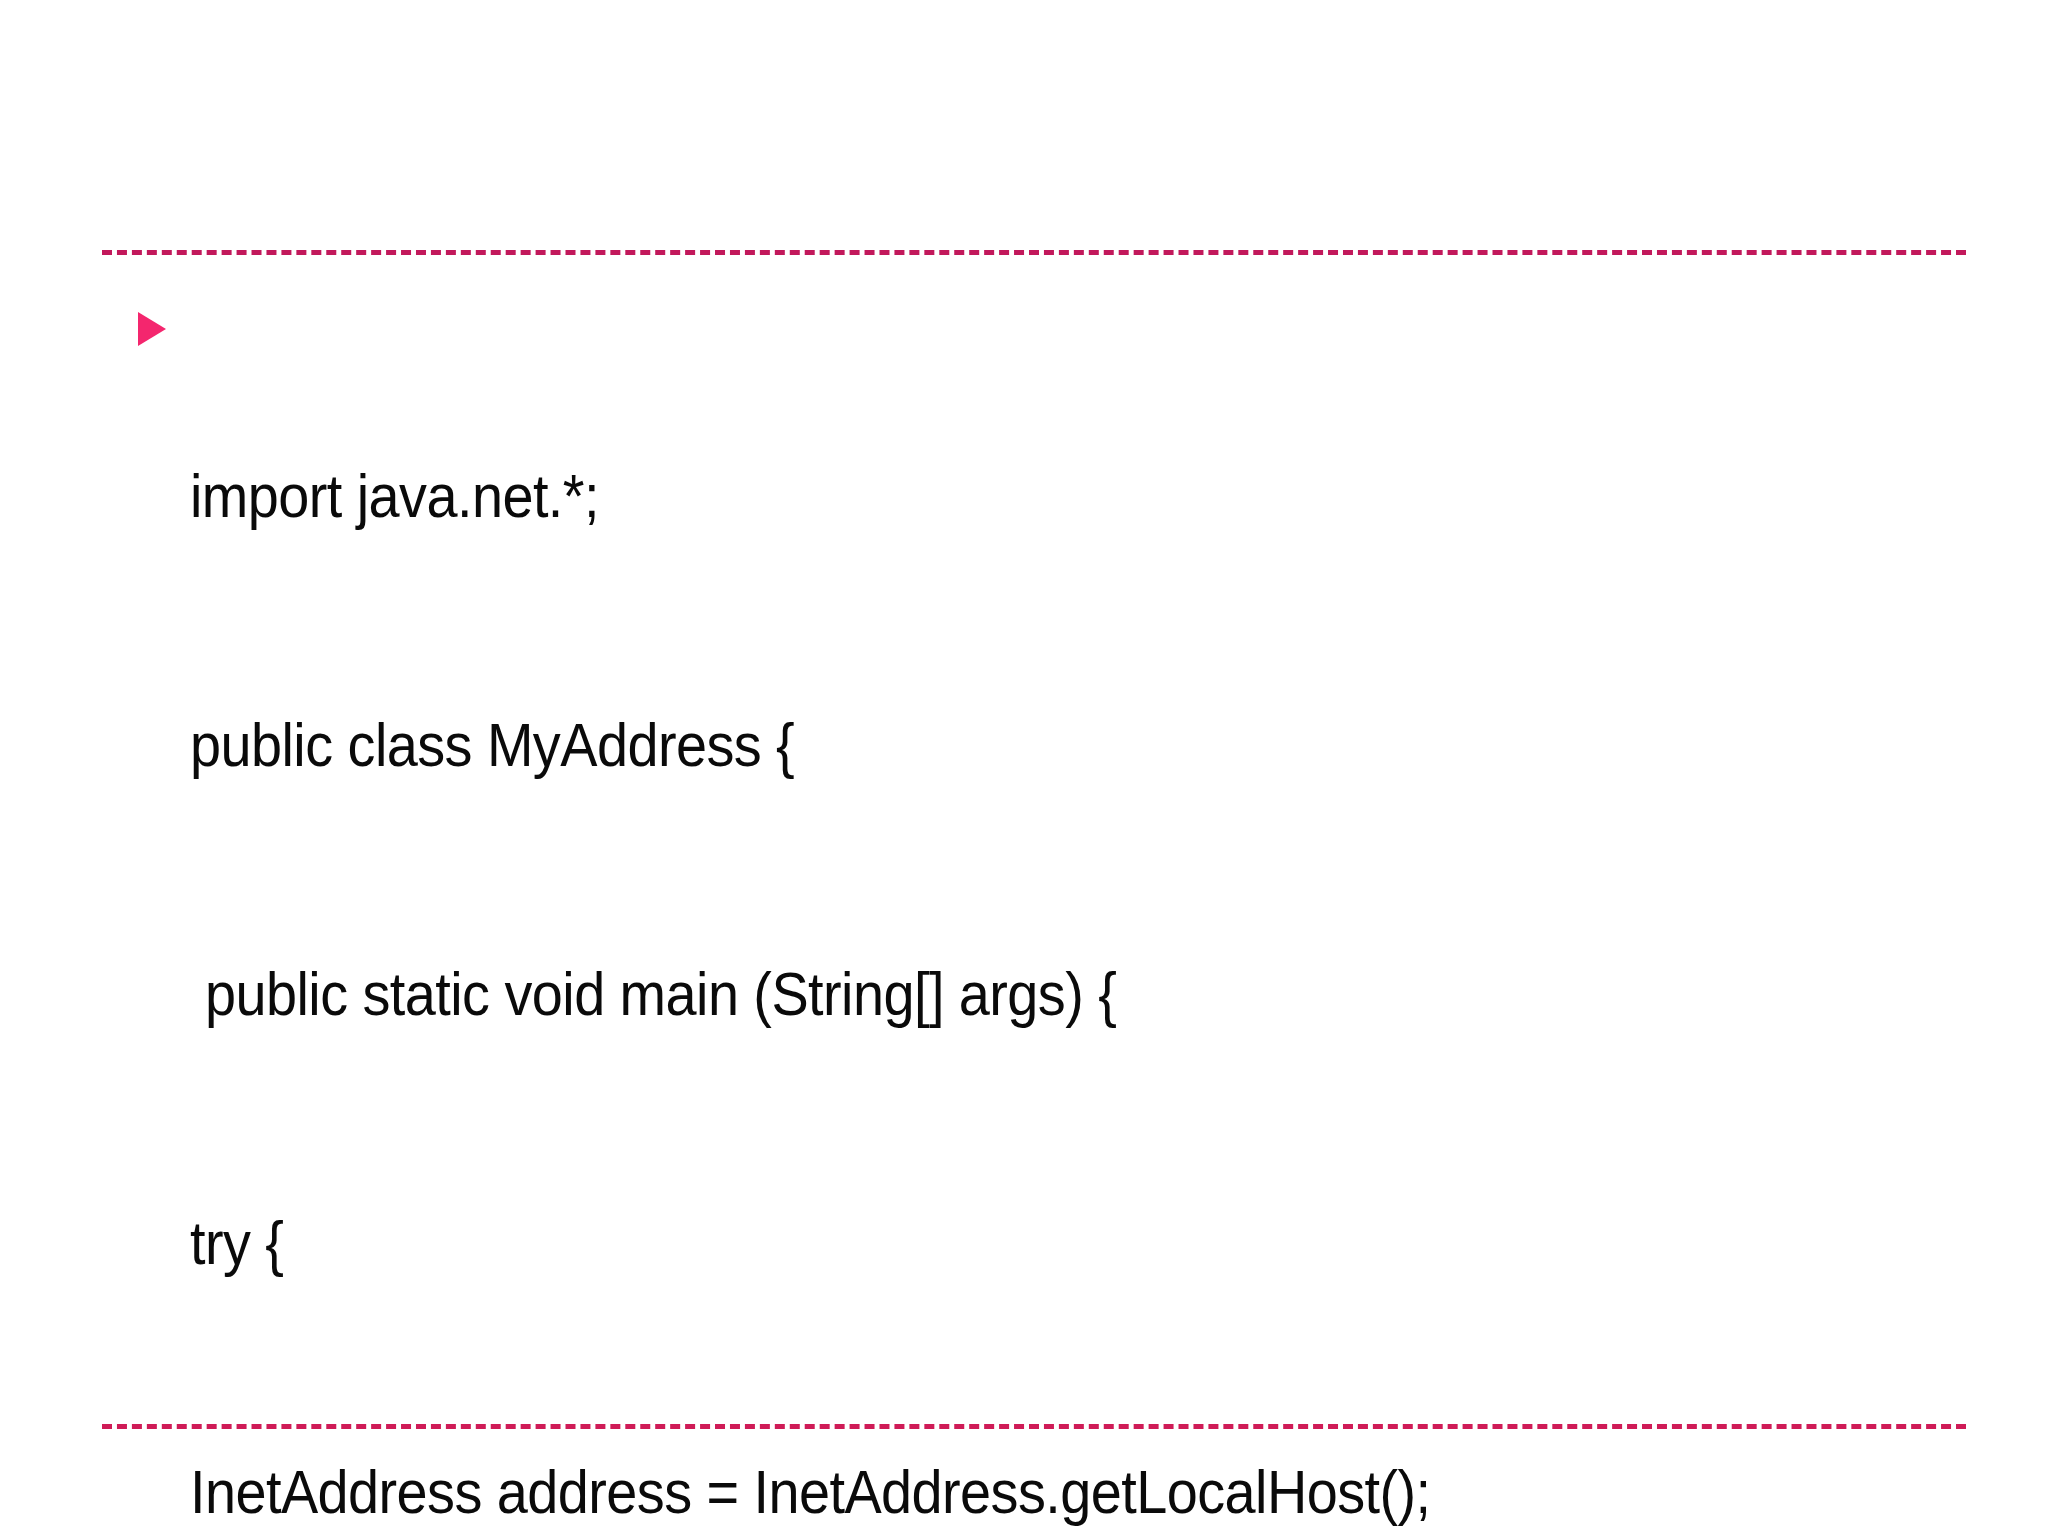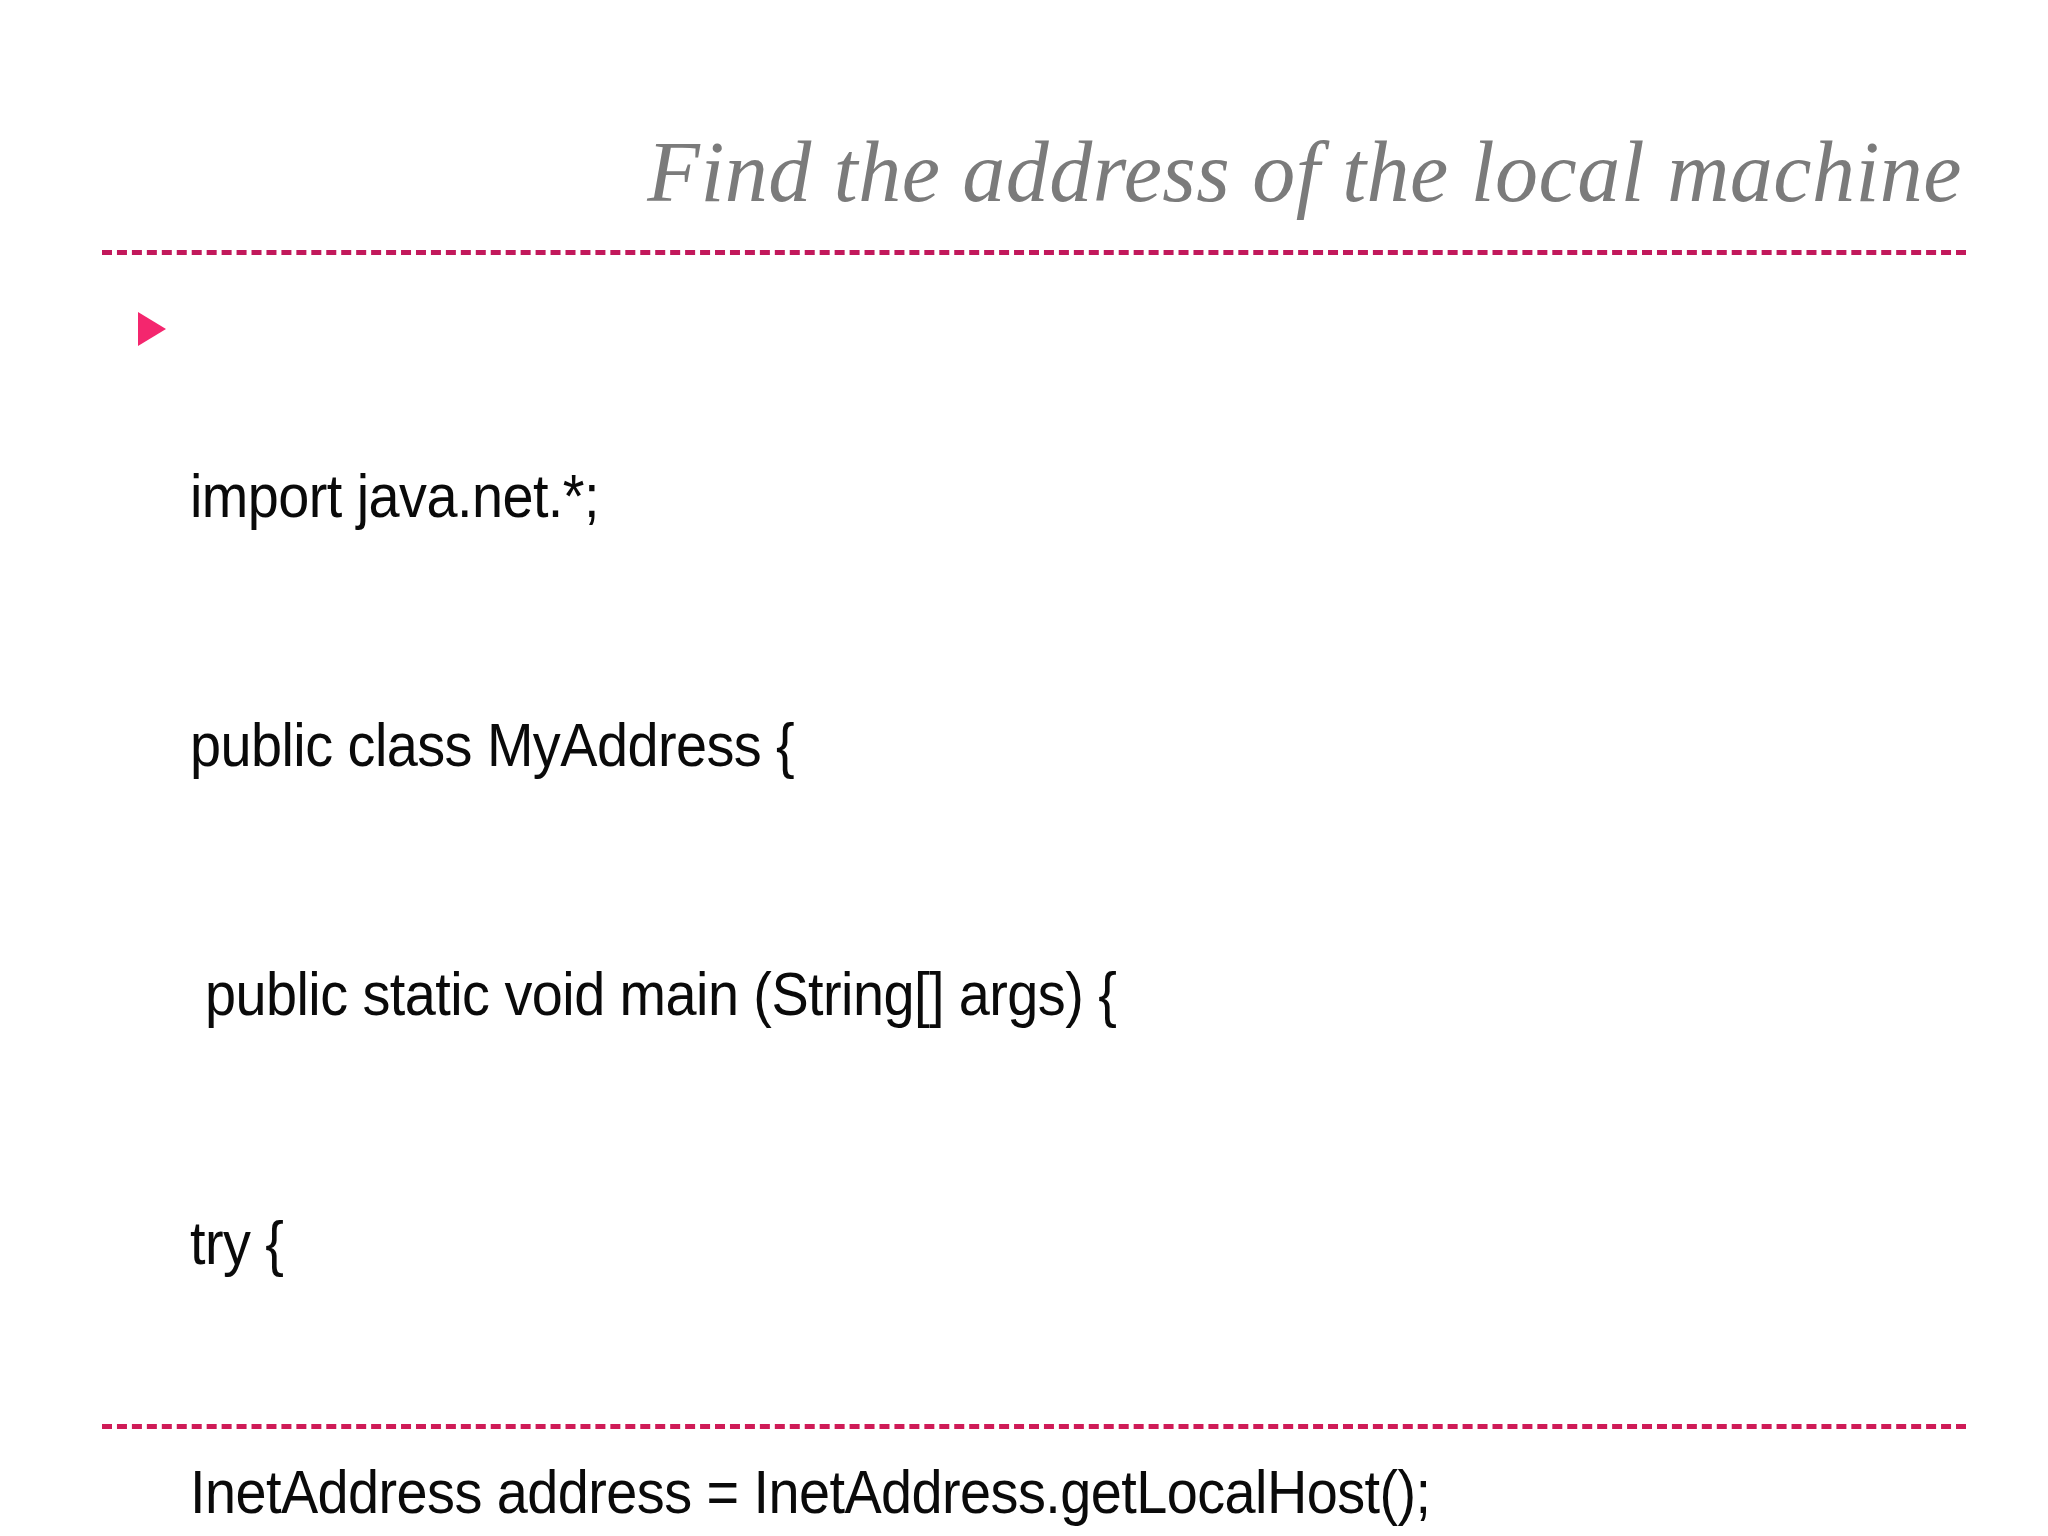--- a/index.html
+++ b/index.html
@@ -134,23 +134,20 @@
     transform: scaleX(0.92);
     transform-origin: right top;
   }
   .footer-line { display: block; }
 </style>
 </head>
 <body>
 
 <div class="slide">
 
-  <div class="title-block">
-    <div class="slide-title">Find the address of the local machine</div>
-  </div>
 
   <div class="rule rule-top"></div>
 
   <div class="content-area">
     <div class="bullet-row">
       <span class="bullet-marker"></span>
       <div class="code-lines">
         <span class="code-line">import java.net.*;</span>
         <span class="code-line">public class MyAddress {</span>
         <span class="code-line"> public static void main (String[] args) {</span>

